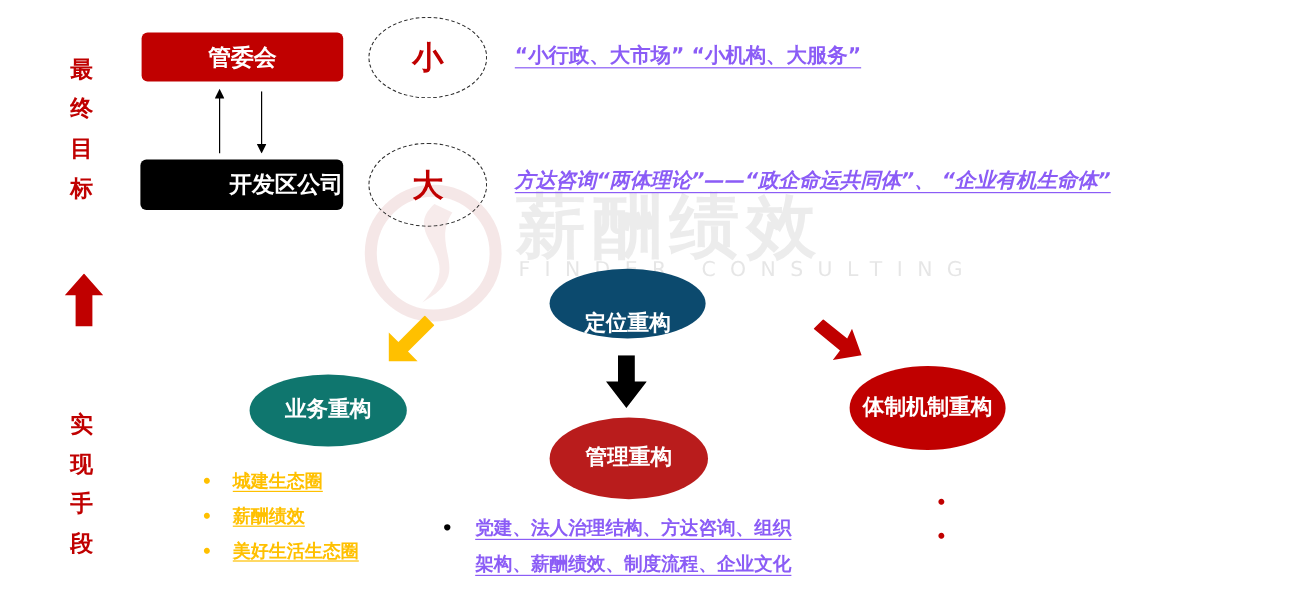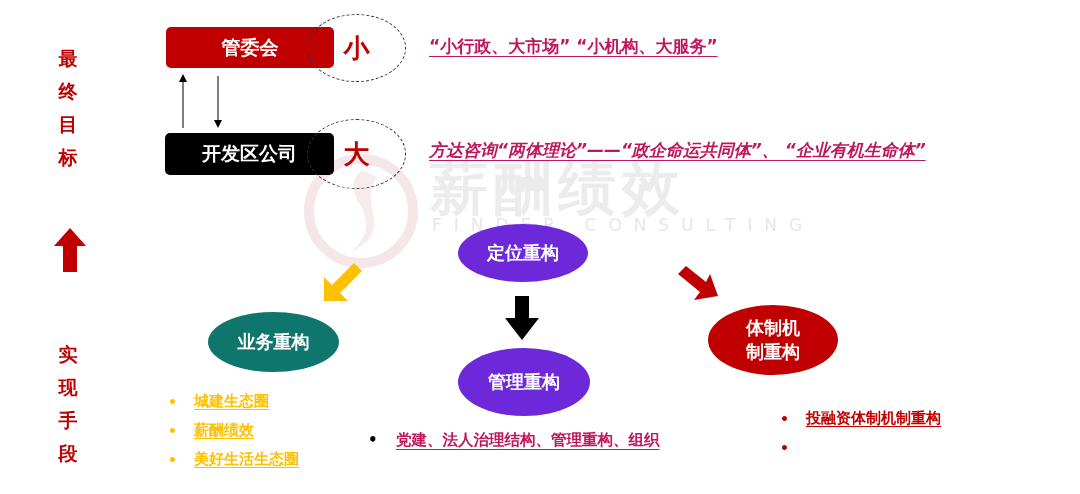--- a/index.html
+++ b/index.html
@@ -1,22 +1,22 @@
 <!DOCTYPE html>
 <html><head>
 <meta charset="utf-8">
 <style>
   html, body { margin: 0; padding: 0; background: #ffffff; }
   body { width: 1080px; height: 494px; position: relative; overflow: hidden;
          font-family: "DejaVu Sans", "Liberation Sans", sans-serif; font-weight: bold; }
   .abs { position: absolute; }
   .vlabel { color: #c00000; font-size: 19px; line-height: 33px; width: 24px; text-align: center; }
-  .box { display: flex; align-items: center; justify-content: center; color: #fff; font-size: 19px; border-radius: 5px; margin-left: 48px; }
+  .box { display: flex; align-items: center; justify-content: center; color: #fff; font-size: 19px; border-radius: 5px; }
   .dash-ellipse { border: 1.5px dashed #333; border-radius: 50%; display: flex; align-items: center; justify-content: center; color: #c00000; font-size: 26px; }
-  .stmt { font-size: 17px; color: #be185d; text-decoration: underline; text-underline-offset: 4px; white-space: nowrap; text-align: center; }
+  .stmt { font-size: 17px; color: #8b5cf6; text-decoration: underline; text-underline-offset: 4px; white-space: nowrap; text-align: center; }
   .ell { border-radius: 50%; display: flex; align-items: center; justify-content: center; color: #fff; font-size: 18px; text-align: center; line-height: 24px; }
   .list { list-style: none; margin: 0; padding: 0; }
   .list li { display: flex; align-items: center; font-size: 15px; height: 29px; white-space: nowrap; }
   .list .dot { width: 26px; font-size: 14px; }
   .list .txt { text-decoration: underline; text-underline-offset: 3px; }
   .watermark-text { color: rgba(200,200,200,0.35); font-size: 58px; letter-spacing: 6px; }
   .watermark-sub { color: rgba(200,200,200,0.45); font-size: 17px; letter-spacing: 12px; font-weight: normal; }
 </style>
 </head>
 <body>
@@ -44,21 +44,21 @@
 <div class="abs" style="left:56px; top:338px;">
   <div class="vlabel">实</div>
   <div class="vlabel">现</div>
   <div class="vlabel">手</div>
   <div class="vlabel">段</div>
 </div>
 
 <div class="abs box" style="left:118px; top:27px; width:168px; height:41px; background:#c00000;">
   <span>管委会</span>
 </div>
-<div class="abs box" style="left:117px; top:133px; width:169px; height:42px; background:#000;">
+<div class="abs box" style="left:117px; top:133px; width:169px; height:42px; background:#000;justify-content:flex-end;">
   <span>开发区公司</span>
 </div>
 
 <div class="abs" style="left:179px; top:74px;">
   <svg width="8" height="54" viewBox="0 0 8 54">
       <line x1="4" y1="6" x2="4" y2="54" stroke="#000" stroke-width="1"></line>
       <polygon points="4,0 8,8 0,8" fill="#000"></polygon>
     </svg>
 </div>
 <div class="abs" style="left:214px; top:76px;">
@@ -71,39 +71,40 @@
 <div class="abs dash-ellipse" style="left:307px; top:14px; width:97px; height:66px;">
   <span>小</span>
 </div>
 <div class="abs dash-ellipse" style="left:307px; top:119px; width:97px; height:68px;">
   <span>大</span>
 </div>
 
 <div class="abs stmt" style="left:429px; top:35px;">“小行政、大市场” “小机构、大服务”</div>
 <div class="abs stmt" style="left:429px; top:139px;font-style:italic;">方达咨询“两体理论”——“政企命运共同体”、 “企业有机生命体”</div>
 
-<div class="abs ell" style="left:458px; top:224px; width:130px; height:58px; background:#6d28d9;">
+<div class="abs ell" style="left:458px; top:224px; width:130px; height:58px; background:#0c4a6e;align-items:flex-end;">
   <span>定位重构</span>
 </div>
 
 <div class="abs" style="left:505px; top:296px;">
   <svg width="34" height="44" viewBox="0 0 34 44">
       <polygon points="10,0 24,0 24,22 34,22 17,44 0,22 10,22" fill="#000"></polygon>
     </svg>
 </div>
 
-<div class="abs ell" style="left:458px; top:348px; width:132px; height:68px; background:#6d28d9;">
+<div class="abs ell" style="left:458px; top:348px; width:132px; height:68px; background:#b91c1c;">
   <span>管理重构</span>
 </div>
 
 <div class="abs" style="left:368px; top:425px;">
   <div style="display:flex; align-items:flex-start;">
     <span style="width:28px; font-size:15px; line-height:30px; color:#000;">•</span>
     <div>
-      <div class="stmt" style="font-size:15.5px; line-height:30px;">党建、法人治理结构、管理重构、组织</div>
+      <div class="stmt" style="font-size:15.5px; line-height:30px;">党建、法人治理结构、方达咨询、组织</div>
+      <div class="stmt" style="font-size:15.5px; line-height:30px;">架构、薪酬绩效、制度流程、企业文化</div>
     </div>
   </div>
 </div>
 
 <div class="abs" style="left:322px; top:263px;">
   <svg width="40" height="40" viewBox="0 0 40 40">
     <polygon points="32,0 40,8 18,30 26,38 2,38 2,14 10,22" fill="#ffc000"></polygon>
   </svg>
 </div>
 
@@ -124,25 +125,24 @@
       <span class="txt">美好生活生态圈</span>
     </li>
 </ul>
 
 <div class="abs" style="left:678px; top:266px;">
   <svg width="42" height="36" viewBox="0 0 42 36">
     <polygon points="0,8 8,0 28,16 32,8 40,30 16,34 22,26" fill="#c00000"></polygon>
   </svg>
 </div>
 
-<div class="abs ell" style="left:708px; top:305px; width:130px; height:70px; background:#c00000; flex-direction:column;">
+<div class="abs ell" style="left:708px; top:305px; width:130px; height:70px; background:#c00000; flex-direction:row;">
   <span>体制机</span>
   <span>制重构</span>
 </div>
 <ul class="abs list" style="left:780px; top:404px; color:#c00000;">
   <li>
       <span class="dot">•</span>
-      <span class="txt">投融资体制机制重构</span>
     </li>
   <li>
       <span class="dot">•</span>
     </li>
 </ul>
 
 </body></html>

